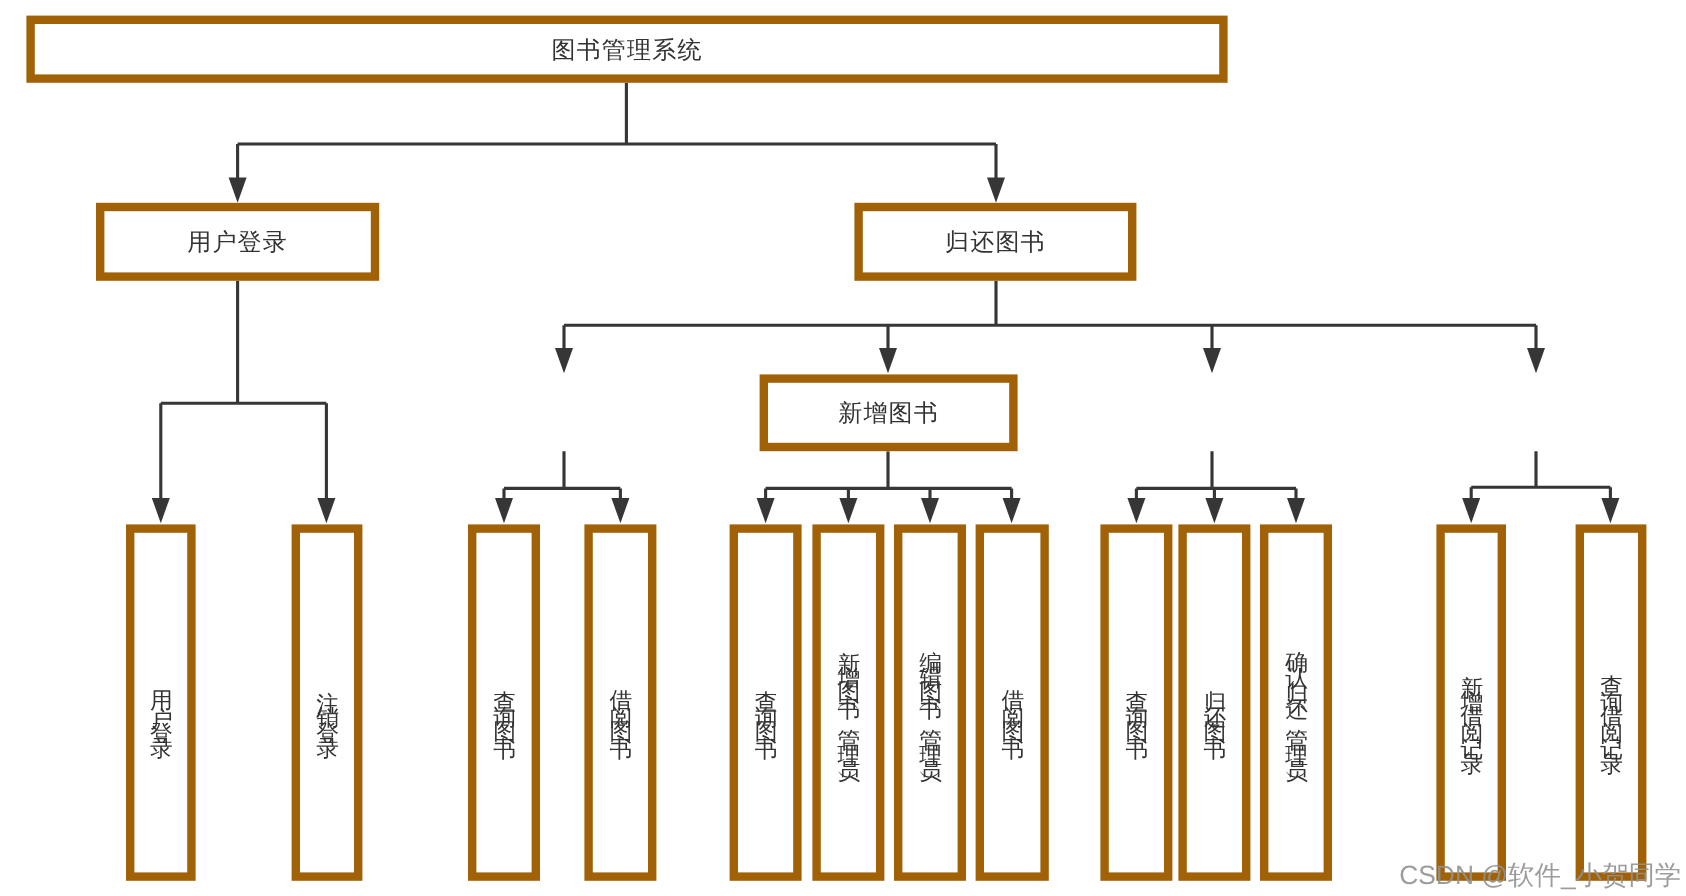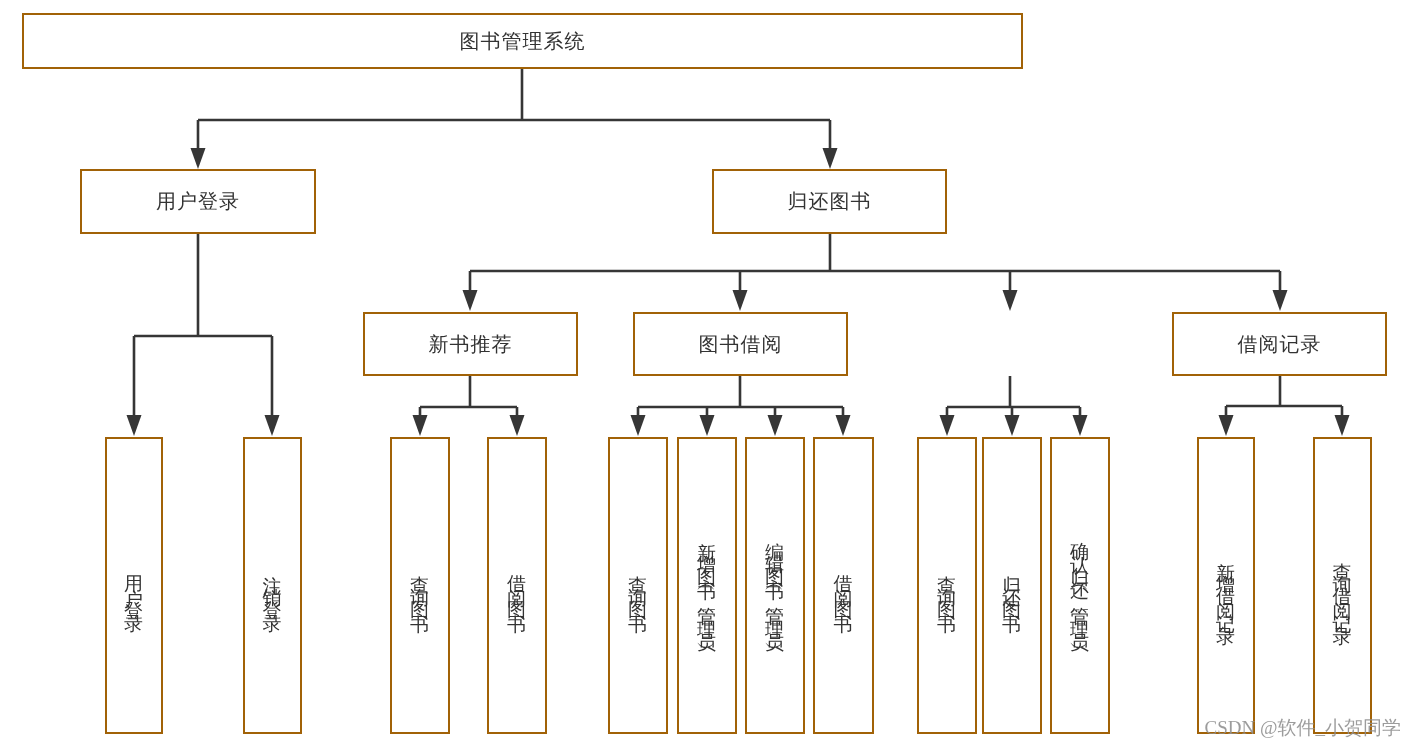--- a/index.html
+++ b/index.html
@@ -18,21 +18,21 @@
   .connector-layer {
     position: absolute;
     left: 0;
     top: 0;
     z-index: 1;
   }
   .node, .leaf {
     position: absolute;
     box-sizing: border-box;
     background: #ffffff;
-    border: 2px solid #a16207;
+    border: 7px solid #a16207;
     color: #333333;
     display: flex;
     align-items: center;
     justify-content: center;
     z-index: 2;
   }
   .node {
     font-size: 20px;
     letter-spacing: 1px;
     white-space: nowrap;
@@ -43,25 +43,24 @@
     writing-mode: vertical-rl;
     text-orientation: mixed;
     font-size: 19px;
     letter-spacing: 13px;
     line-height: 1;
   }
   .watermark {
     position: absolute;
     top: 715px;
     right: 4px;
-    font-size: 19px;
+    font-size: 22px;
     color: rgba(145, 145, 145, 0.9);
     z-index: 10;
     white-space: nowrap;
-    font-family: Liberation Serif, serif;
   }
 </style>
 </head>
 <body>
 
 <div class="canvas">
 
   <svg class="connector-layer" width="1405" height="747" viewBox="0 0 1405 747">
     <g stroke="#363636" stroke-width="2.6" fill="none">
       <path d="M522 69 V120 M198 120 H830 M198 120 V150 M830 120 V150"></path>
@@ -93,23 +92,21 @@
       <polygon points="1218.5,415 1233.5,415 1226,436"></polygon>
       <polygon points="1334.5,415 1349.5,415 1342,436"></polygon>
     </g>
   </svg>
 
   <div class="node" style="left:22px; top:13px; width:1001px; height:56px;">图书管理系统</div>
 
   <div class="node" style="left:80px; top:169px; width:236px; height:65px;">用户登录</div>
   <div class="node" style="left:712px; top:169px; width:235px; height:65px;">归还图书</div>
 
-  <div class="node" style="left:363px; top:312px; width:215px; height:64px;">新书推荐</div>
-  <div class="node" style="left:633px; top:312px; width:215px; height:64px;">图书借阅</div>
-  <div class="node" style="left:1172px; top:312px; width:215px; height:64px;">借阅记录</div>
+  <div class="node" style="left:633px; top:312px; width:215px; height:64px;">新增图书</div>
 
   <div class="leaf" style="left:105px; width:58px;">用户登录</div>
   <div class="leaf" style="left:243px; width:59px;">注销登录</div>
 
   <div class="leaf" style="left:390px; width:60px;">查询图书</div>
   <div class="leaf" style="left:487px; width:60px;">借阅图书</div>
 
   <div class="leaf" style="left:608px; width:60px;">查询图书</div>
   <div class="leaf" style="left:677px; width:60px;">新增图书（管理员）</div>
   <div class="leaf" style="left:745px; width:60px;">编辑图书（管理员）</div>

